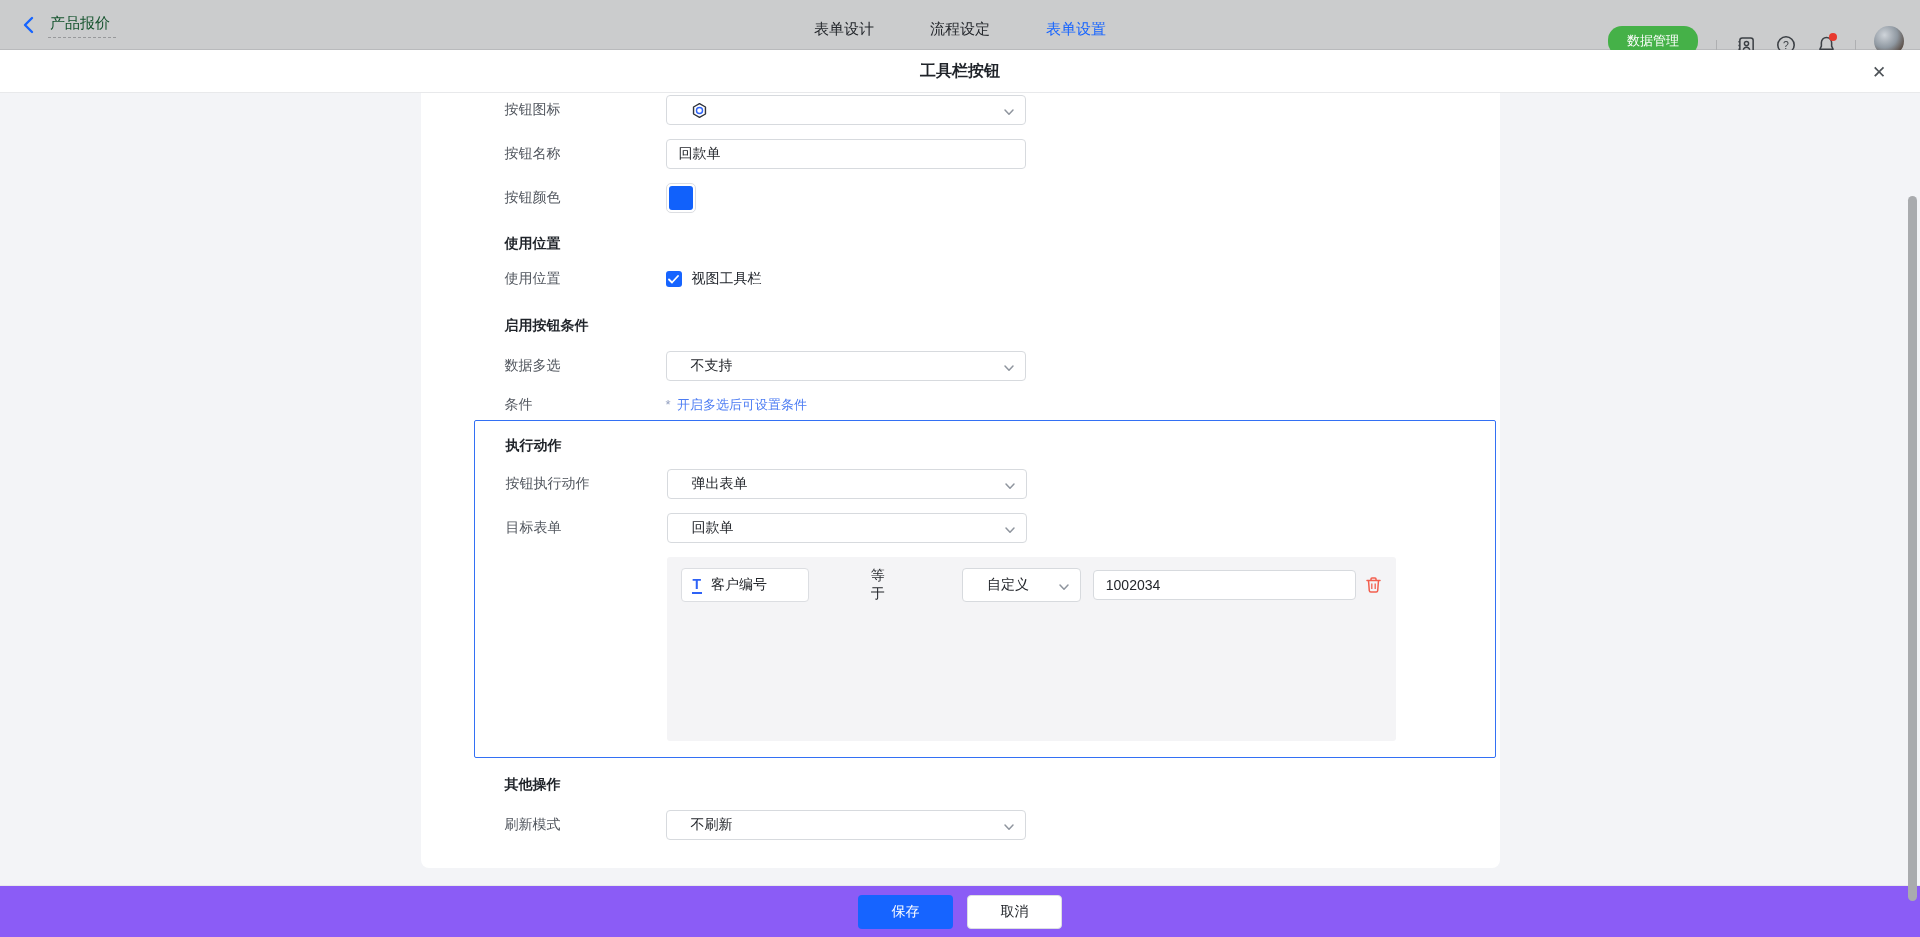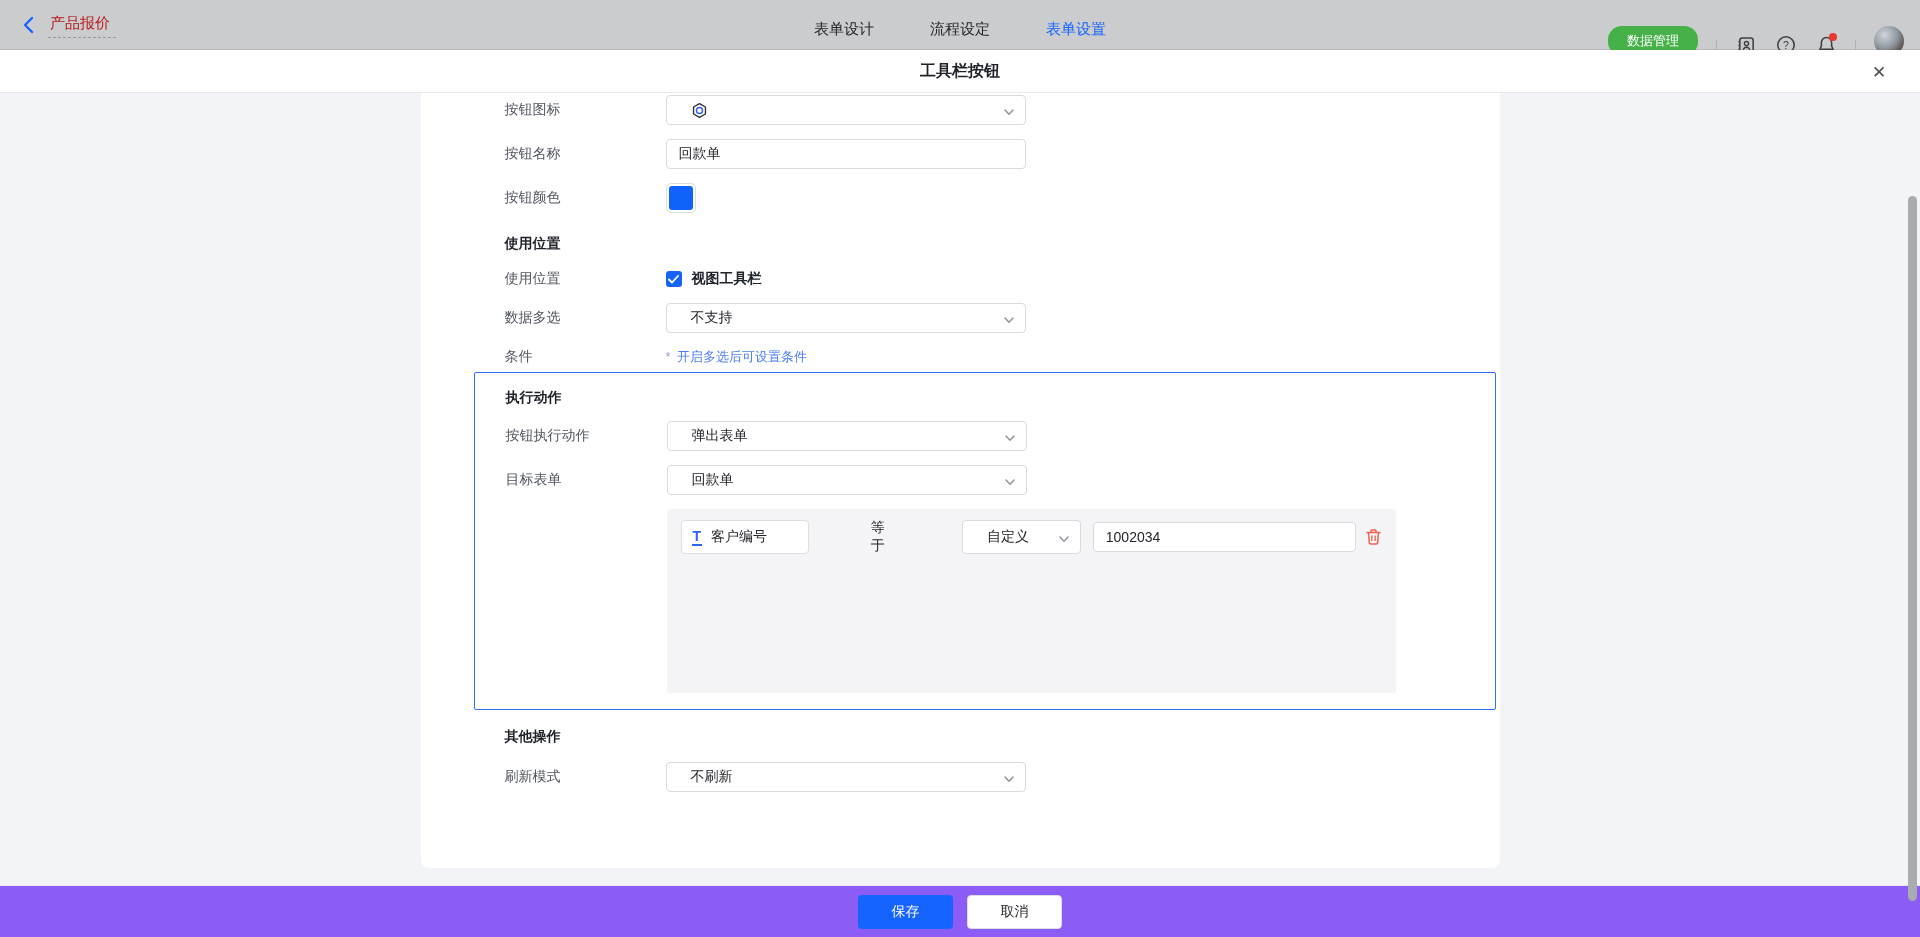--- a/index.html
+++ b/index.html
@@ -2,21 +2,21 @@
 <html><head>
 <meta charset="utf-8">
 <style>
   * { margin:0; padding:0; box-sizing:border-box; }
   html,body { width:1920px; height:937px; font-family:"Liberation Sans","DejaVu Sans",sans-serif; background:#f3f4f7; overflow:hidden; }
 
   
   .navbar { position:absolute; left:0; top:0; width:1920px; height:50px; background:#cbcccd; border-bottom:1px solid #b9babc; display:flex; align-items:center; }
   .nav-left { position:absolute; left:18px; top:0; height:50px; display:flex; align-items:center; gap:10px; }
   .back-btn { width:20px; height:20px; display:flex; align-items:center; justify-content:center; cursor:pointer; }
-  .doc-title { font-size:15px; color:#b91c1c; padding:2px 6px 4px 2px; border-bottom:1px dashed #98999b; }
+  .doc-title { font-size:15px; color:#14532d; padding:2px 6px 4px 2px; border-bottom:1px dashed #98999b; }
   .nav-tabs { position:absolute; left:0; top:0; width:1920px; height:58px; display:flex; align-items:center; justify-content:center; gap:56px; }
   .nav-tab { font-size:15px; color:#23262b; cursor:pointer; }
   .nav-tab.active { color:#1664ff; }
   .nav-right { position:absolute; right:16px; top:0; height:56px; display:flex; align-items:flex-end; gap:18px; }
   .pill-btn { background:#45b148; color:#fff; font-size:13px; padding:6px 19px; border-radius:14px; border:none; cursor:pointer; }
   .nav-divider { width:1px; height:16px; background:#aeafb1; }
   .nav-icon { width:22px; height:22px; display:flex; align-items:center; justify-content:center; position:relative; cursor:pointer; color:#3c4045; }
   .red-dot { position:absolute; right:0px; top:-1px; width:8px; height:8px; border-radius:50%; background:#e8392e; }
   .avatar { width:30px; height:30px; border-radius:50%; background:radial-gradient(circle at 35% 30%, #cfd4da 0%, #8f98a1 45%, #5c5049 75%, #3d342e 100%); cursor:pointer; }
 
@@ -33,21 +33,21 @@
   .form-label { width:161px; flex:0 0 161px; font-size:14px; color:#51565e; }
   .section-title { padding-left:84px; font-size:14px; font-weight:bold; color:#1f2329; margin:20px 0 16px 0; height:20px; line-height:20px; }
 
   .control { width:360px; height:30px; background:#fff; border:1px solid #d7dade; border-radius:4px; display:flex; align-items:center; padding:0 24px; font-size:14px; color:#23262b; cursor:pointer; position:relative; }
   .control .chev { position:absolute; right:10px; top:9px; }
   input.text-input { width:360px; height:30px; border:1px solid #d7dade; border-radius:4px; padding:0 12px; font-size:14px; color:#23262b; font-family:inherit; outline:none; }
 
   .swatch-wrap { width:30px; height:30px; border:1px solid #dcdee2; border-radius:5px; background:#fff; padding:2px; cursor:pointer; }
   .swatch { width:100%; height:100%; background:#1161fb; border-radius:3px; }
 
-  .checkbox-row { display:flex; align-items:center; gap:10px; height:20px; margin-bottom:22px;font-weight:bold; }
+  .checkbox-row { display:flex; align-items:center; gap:10px; height:20px; margin-bottom:22px; }
   .checkbox { width:16px; height:16px; background:#1664ff; border-radius:3px; display:flex; align-items:center; justify-content:center; cursor:pointer; }
   .checkbox-label { font-size:14px; color:#20242b; }
 
   .hint-star { color:#93a0c0; font-size:13px; margin-right:2px; }
   .hint-link { color:#4c7cf3; font-size:13px; cursor:pointer; }
 
   
   .action-box { margin-left:53px; width:1022px; border:1.5px solid #3370f4; border-radius:2px; padding:14px 0 16px 31px; margin-top:6px; margin-bottom:0; }
   .action-box .section-title { padding-left:0; margin:0 0 14px 0; }
   .action-box .form-row { padding-left:0; }
@@ -166,20 +166,21 @@
       <div class="checkbox-row" style="margin-bottom:0;">
         <span class="checkbox">
           <svg width="11" height="9" viewBox="0 0 11 9">
               <polyline points="1,4.5 4,7.5 10,1" fill="none" stroke="#fff" stroke-width="1.8" stroke-linecap="round" stroke-linejoin="round"></polyline>
             </svg>
         </span>
         <span class="checkbox-label">视图工具栏</span>
       </div>
     </div>
 
+    <div class="section-title" style="margin-top:26px;">启用按钮条件</div>
     <div class="form-row">
       <span class="form-label">数据多选</span>
       <div class="control">
         <span>不支持</span>
         <span class="chev">
           <svg width="12" height="12" viewBox="0 0 12 12">
               <polyline points="2,4 6,8.2 10,4" fill="none" stroke="#8f959e" stroke-width="1.5" stroke-linecap="round" stroke-linejoin="round"></polyline>
             </svg>
         </span>
       </div>

